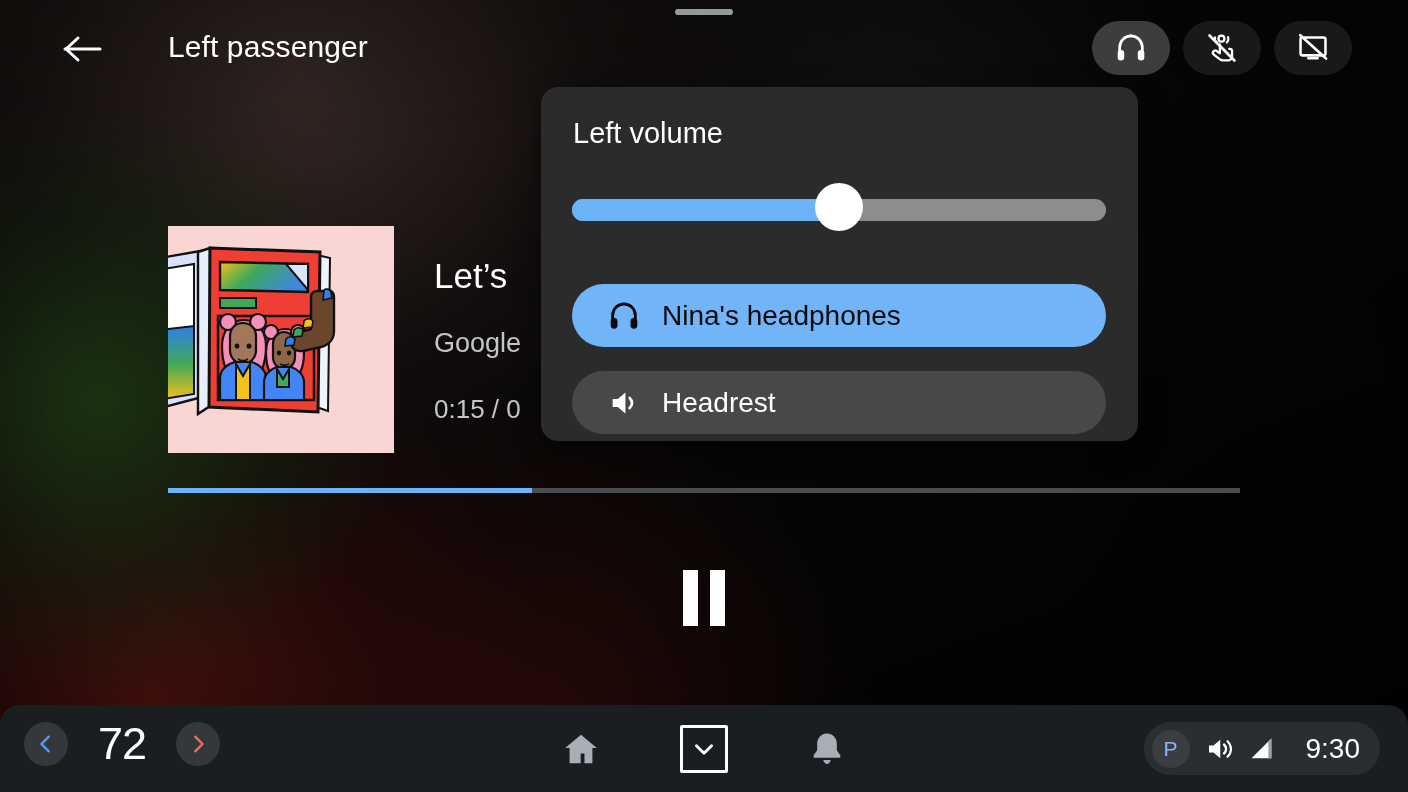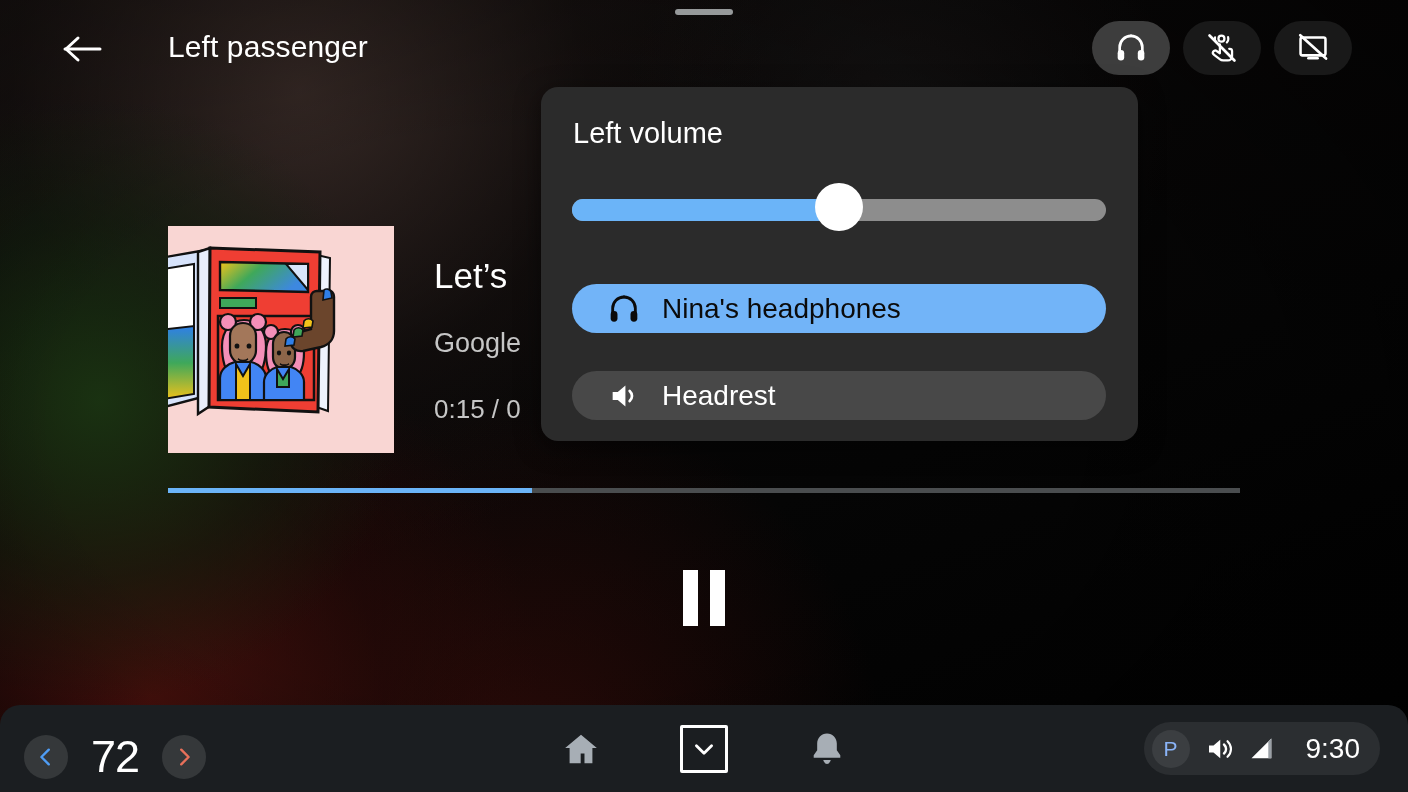--- a/index.html
+++ b/index.html
@@ -111,21 +111,21 @@
     position:absolute; left:0; top:16px;
     height:22px; border-radius:11px 0 0 11px; background:#6bb4f8;
   }
   .slider-thumb {
     position:absolute; top:0;
     width:48px; height:48px; border-radius:50%; background:#fff;
     transform:translateX(-24px);
   }
   .device-row {
     position:absolute; left:31px;
-    width:534px; height:49px; border-radius:32px;
+    width:534px; height:63px; border-radius:32px;
     display:flex; align-items:center; cursor:pointer;
   }
   .device-row.selected { background:#72b4f8; color:#0b0b0b; }
   .device-row.unselected { background:#484848; color:#fff; }
   .device-icon {
     width:46px; margin-left:29px;
     display:flex; align-items:center; justify-content:center;
   }
   .device-label { font-size:28px; margin-left:15px; white-space:nowrap; }
   .row-1 { top:197px; }
@@ -133,21 +133,21 @@
 
   
   .bottombar {
     position:absolute; left:0; top:705px;
     width:1408px; height:87px;
     background:#1b1e21;
     border-top-left-radius:20px; border-top-right-radius:20px;
   }
   .temp-group {
     position:absolute; left:24px; top:17px;
-    display:flex; align-items:center; gap:9px;margin-top:13px;
+    display:flex; align-items:center; gap:16px;
   }
   .circ-btn {
     width:44px; height:44px; border-radius:50%;
     background:#35383a;
     display:flex; align-items:center; justify-content:center;
     cursor:pointer;
   }
   .temp-value {
     font-size:45px; color:#fff; margin:0 14px;
     line-height:44px; letter-spacing:-1px;

